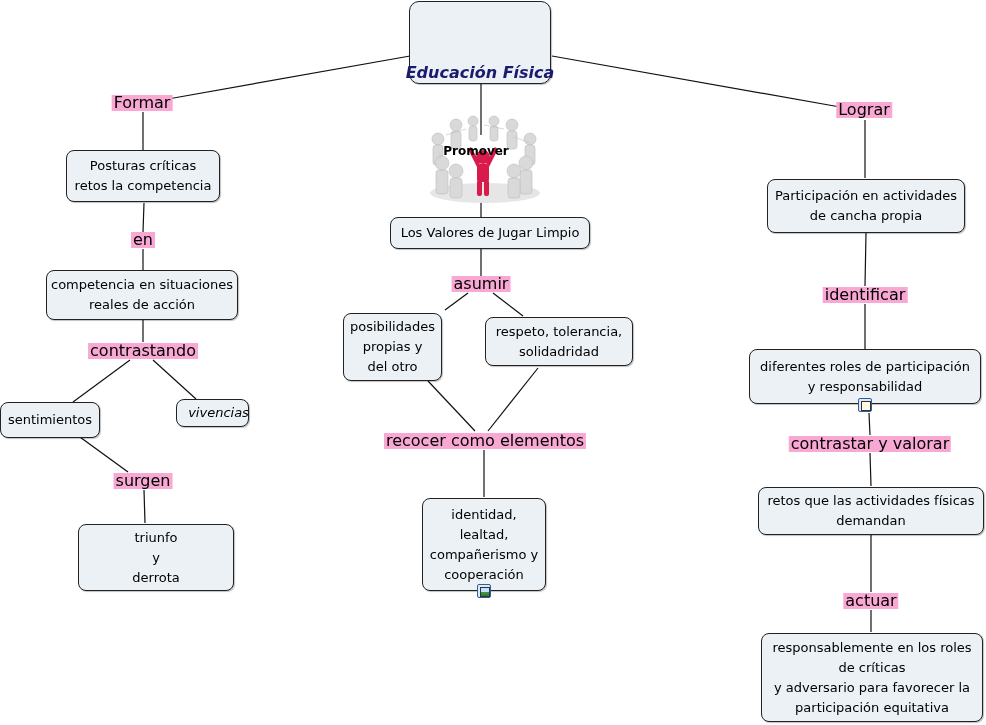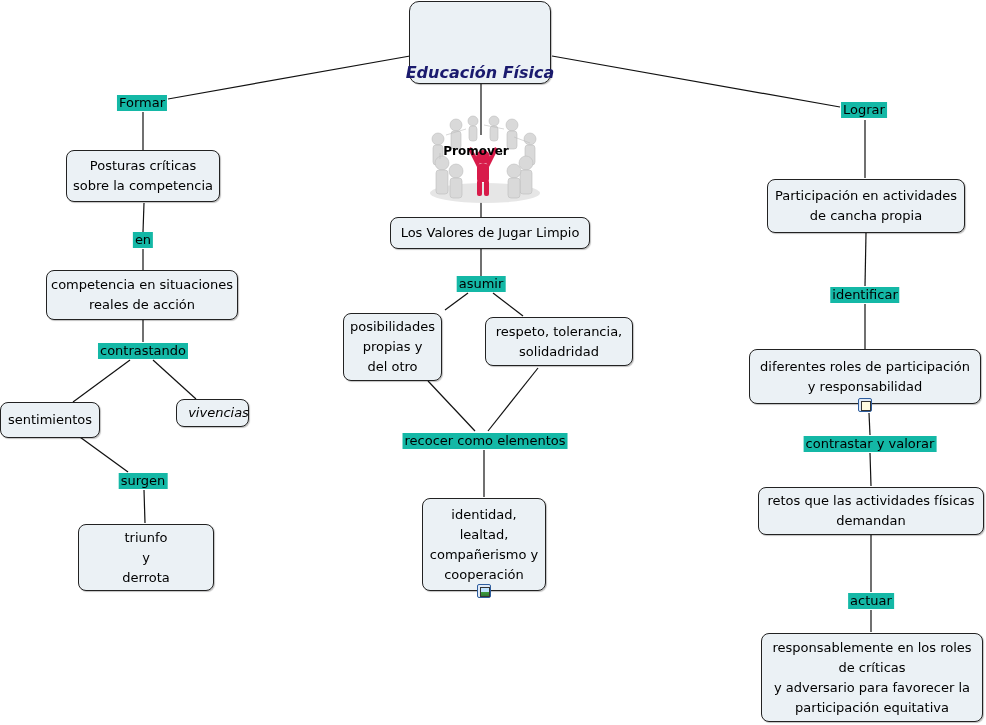--- a/index.html
+++ b/index.html
@@ -7,21 +7,21 @@
          font-family: "DejaVu Sans", sans-serif; color: #000; }
   #links { position: absolute; left: 0; top: 0; width: 986px; height: 725px; }
   .node { position: absolute; box-sizing: border-box; background: #ebf1f5;
           border: 1px solid #222; border-radius: 8px; display: flex;
           flex-direction: column; align-items: center; justify-content: center;
           text-align: center; font-size: 13px; line-height: 20px;
           box-shadow: 1px 1px 1px rgba(0,0,0,0.25); }
   .node .line { display: block; white-space: nowrap; }
   .root { font-size: 16px; font-weight: bold; font-style: italic; color: #1a1a6e; border-radius: 10px; justify-content: flex-end; }
   .italic { font-style: italic; }
-  .label { position: absolute; background: #14b8a6; font-size: 13px; line-height: 16px;
+  .label { position: absolute; background: #f9a8d4; font-size: 16px; line-height: 16px;
            white-space: nowrap; padding: 0 2px; transform: translate(-50%, -50%); }
   .resicon { position: absolute; width: 14px; height: 14px; box-sizing: border-box;
              border: 1px solid #2d5d9e; background: #dfe9f6; border-radius: 2px; }
   .resicon .inner { position: absolute; left: 2px; top: 2px; width: 8px; height: 8px; }
   .doc-inner { background: #fffbe0; border: 1px solid #333; }
   .img-inner { background: linear-gradient(180deg, #bfe3ff 0%, #bfe3ff 50%, #3f9b3f 50%, #2e7d32 100%); border: 1px solid #333; }
   .figure { position: absolute; left: 426px; top: 113px; width: 118px; height: 92px; }
   .promover { position: absolute; left: 476px; top: 151px; transform: translate(-50%, -50%);
               font-size: 12px; font-weight: bold; white-space: nowrap; }
 </style>
@@ -61,21 +61,21 @@
 </svg>
 
 <div class="node root" style="left:409px; top:1px; width:142px; height:83px;">
   <span class="line">Educación Física</span>
 </div>
 
 <span class="label" style="left:142px; top:103px;">Formar</span>
 
 <div class="node" style="left:66px; top:150px; width:154px; height:52px;">
   <span class="line">Posturas críticas</span>
-  <span class="line">sobre la competencia</span>
+  <span class="line">retos la competencia</span>
 </div>
 
 <span class="label" style="left:143px; top:240px;">en</span>
 
 <div class="node" style="left:46px; top:270px; width:192px; height:50px;">
   <span class="line">competencia en situaciones</span>
   <span class="line">reales de acción</span>
 </div>
 
 <span class="label" style="left:143px; top:351px;">contrastando</span>
@@ -83,21 +83,21 @@
 <div class="node" style="left:0px; top:402px; width:100px; height:36px;">
   <span class="line">sentimientos</span>
 </div>
 
 <div class="node italic" style="left:176px; top:399px; width:73px; height:28px;padding-left:12px;">
   <span class="line">vivencias</span>
 </div>
 
 <span class="label" style="left:143px; top:481px;">surgen</span>
 
-<div class="node" style="left:78px; top:524px; width:136px; height:67px;">
+<div class="node" style="left:78px; top:524px; width:156px; height:67px;">
   <span class="line">triunfo</span>
   <span class="line">y</span>
   <span class="line">derrota</span>
 </div>
 
 <svg class="figure" viewBox="0 0 118 92" xmlns="http://www.w3.org/2000/svg">
   <ellipse cx="59" cy="80" rx="55" ry="10" fill="#e6e6e6"></ellipse>
   <g fill="#d9d9d9" stroke="#bdbdbd" stroke-width="0.6">
     <circle cx="30" cy="12" r="6"></circle>
       <rect x="25" y="18" width="10" height="18" rx="3"></rect>

